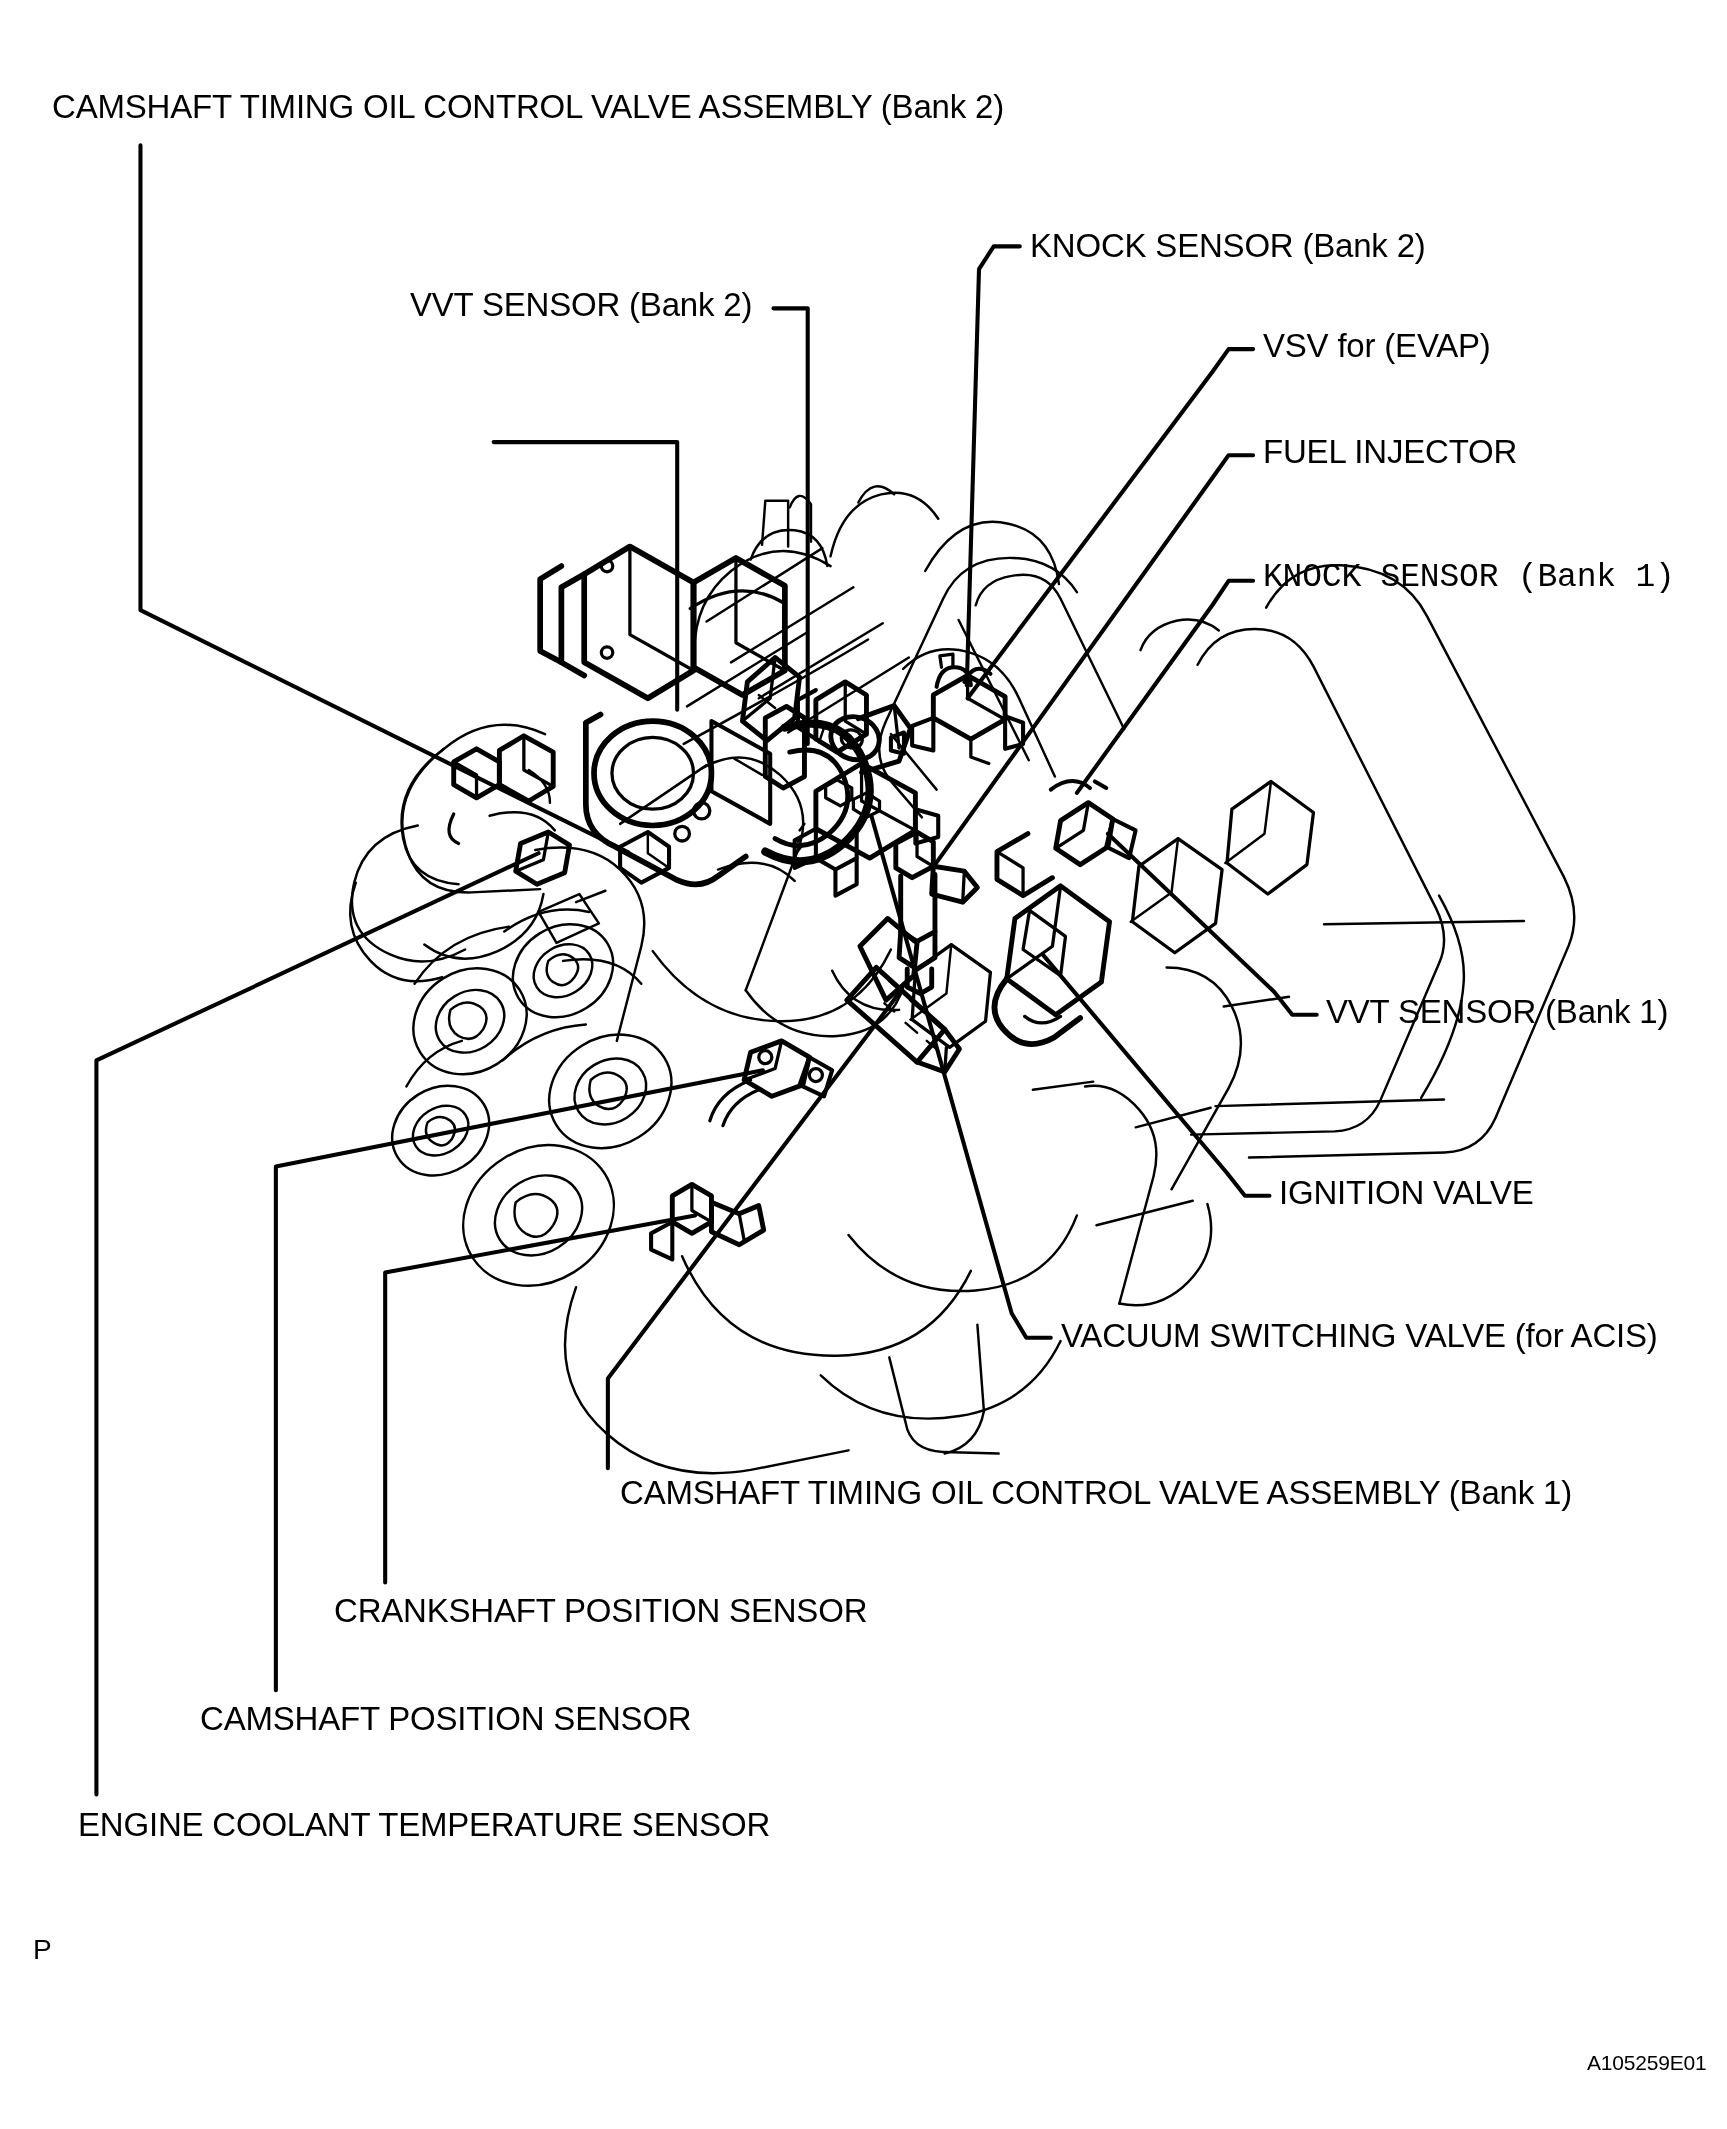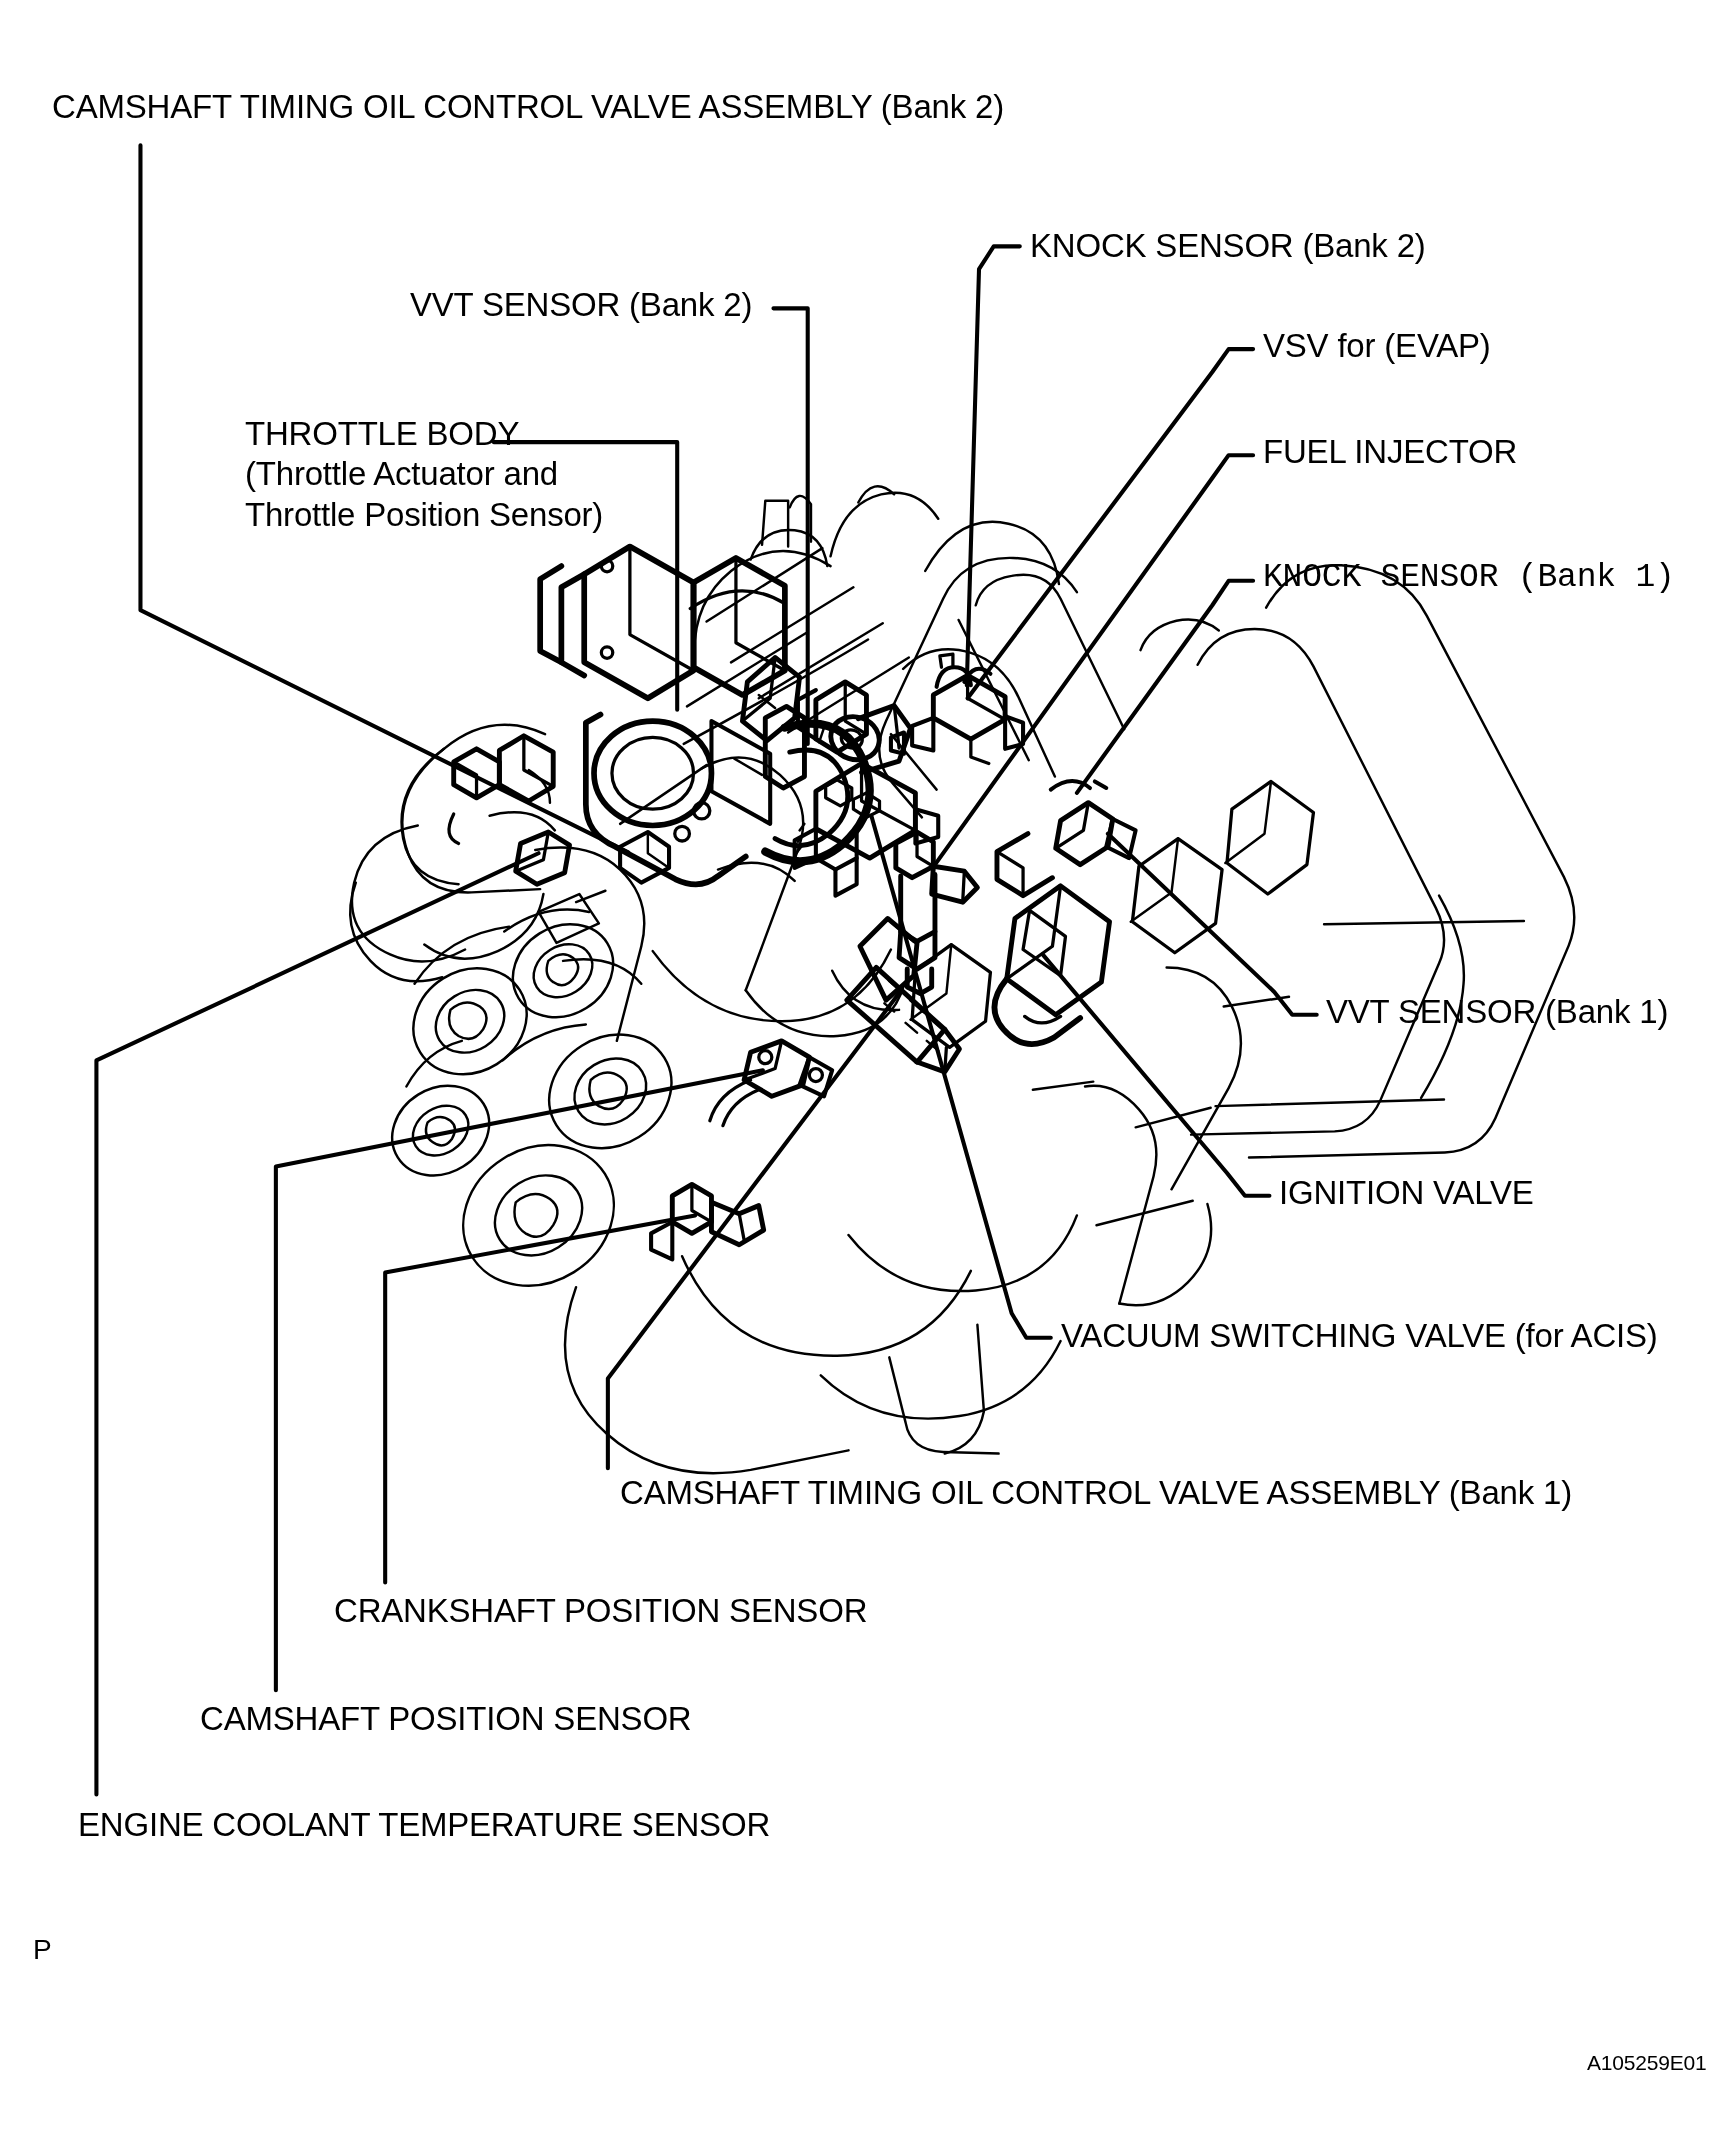--- a/index.html
+++ b/index.html
@@ -352,25 +352,20 @@
   </svg>
 
   <div class="lbl t40" id="lbl-cam-b2">CAMSHAFT TIMING OIL CONTROL VALVE ASSEMBLY (Bank 2)</div>
 
   <div class="lbl t40" id="lbl-knock-b2">KNOCK SENSOR (Bank 2)</div>
 
   <div class="lbl t40" id="lbl-vvt-b2">VVT SENSOR (Bank 2)</div>
 
   <div class="lbl t40" id="lbl-vsv-evap">VSV for (EVAP)</div>
 
-  <div class="lbl t40 lbl-multi" id="lbl-throttle">
-    <div>THROTTLE BODY</div>
-    <div>(Throttle Actuator and</div>
-    <div>Throttle Position Sensor)</div>
-  </div>
 
   <div class="lbl t40" id="lbl-fuel-inj">FUEL INJECTOR</div>
 
   <div class="lbl t40" id="lbl-knock-b1">KNOCK SENSOR (Bank 1)</div>
 
   <div class="lbl t40" id="lbl-vvt-b1">VVT SENSOR (Bank 1)</div>
 
   <div class="lbl t40" id="lbl-ign-coil">IGNITION VALVE</div>
 
   <div class="lbl t40" id="lbl-vsv-acis">VACUUM SWITCHING VALVE (for ACIS)</div>

